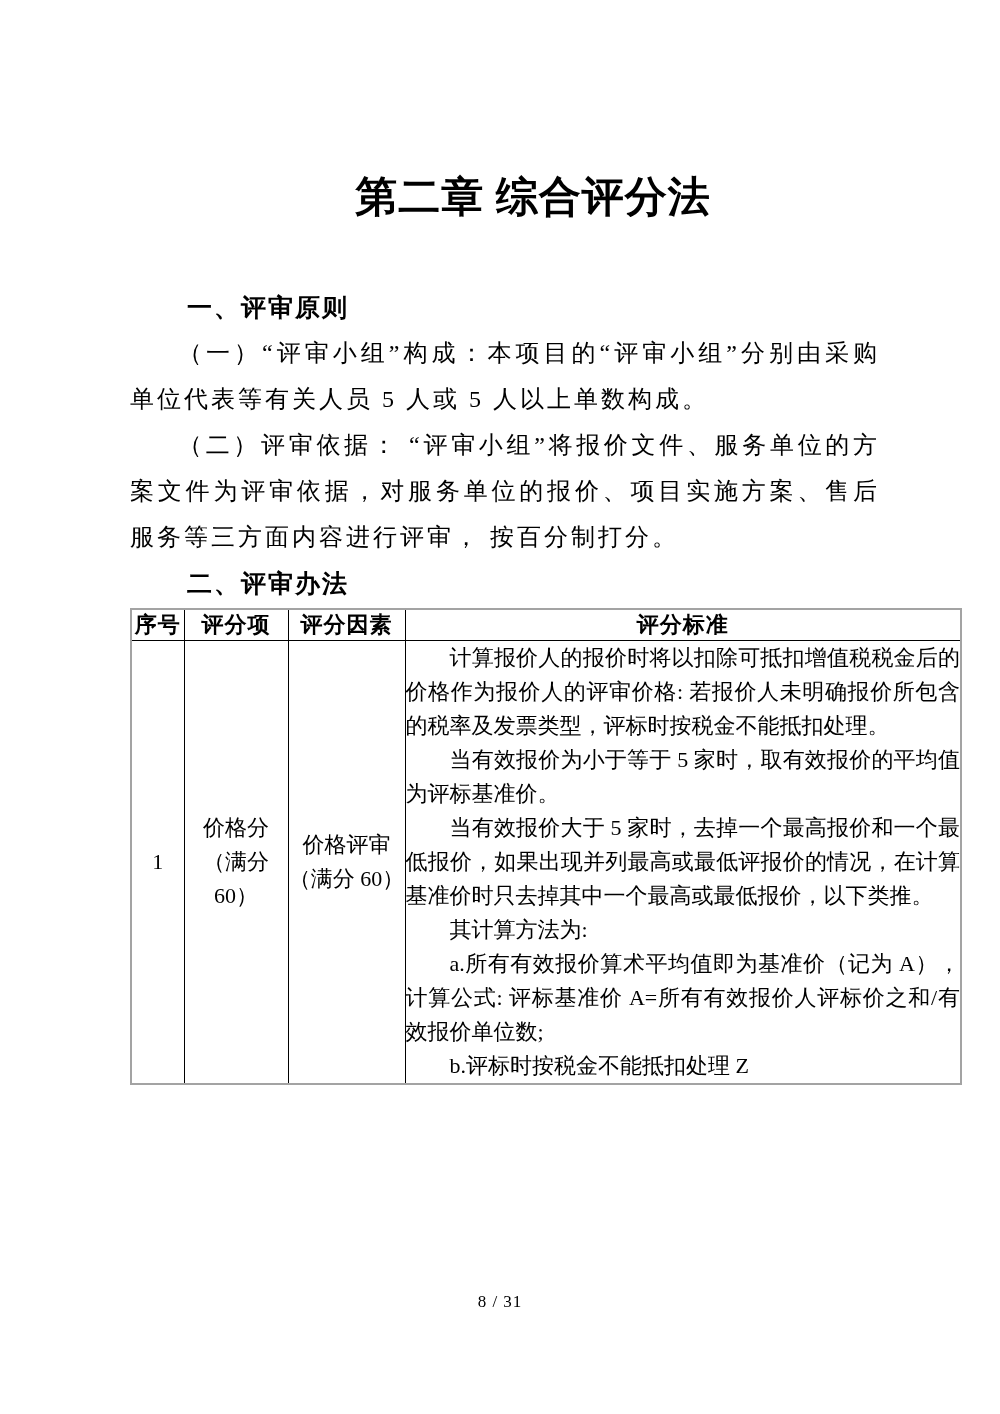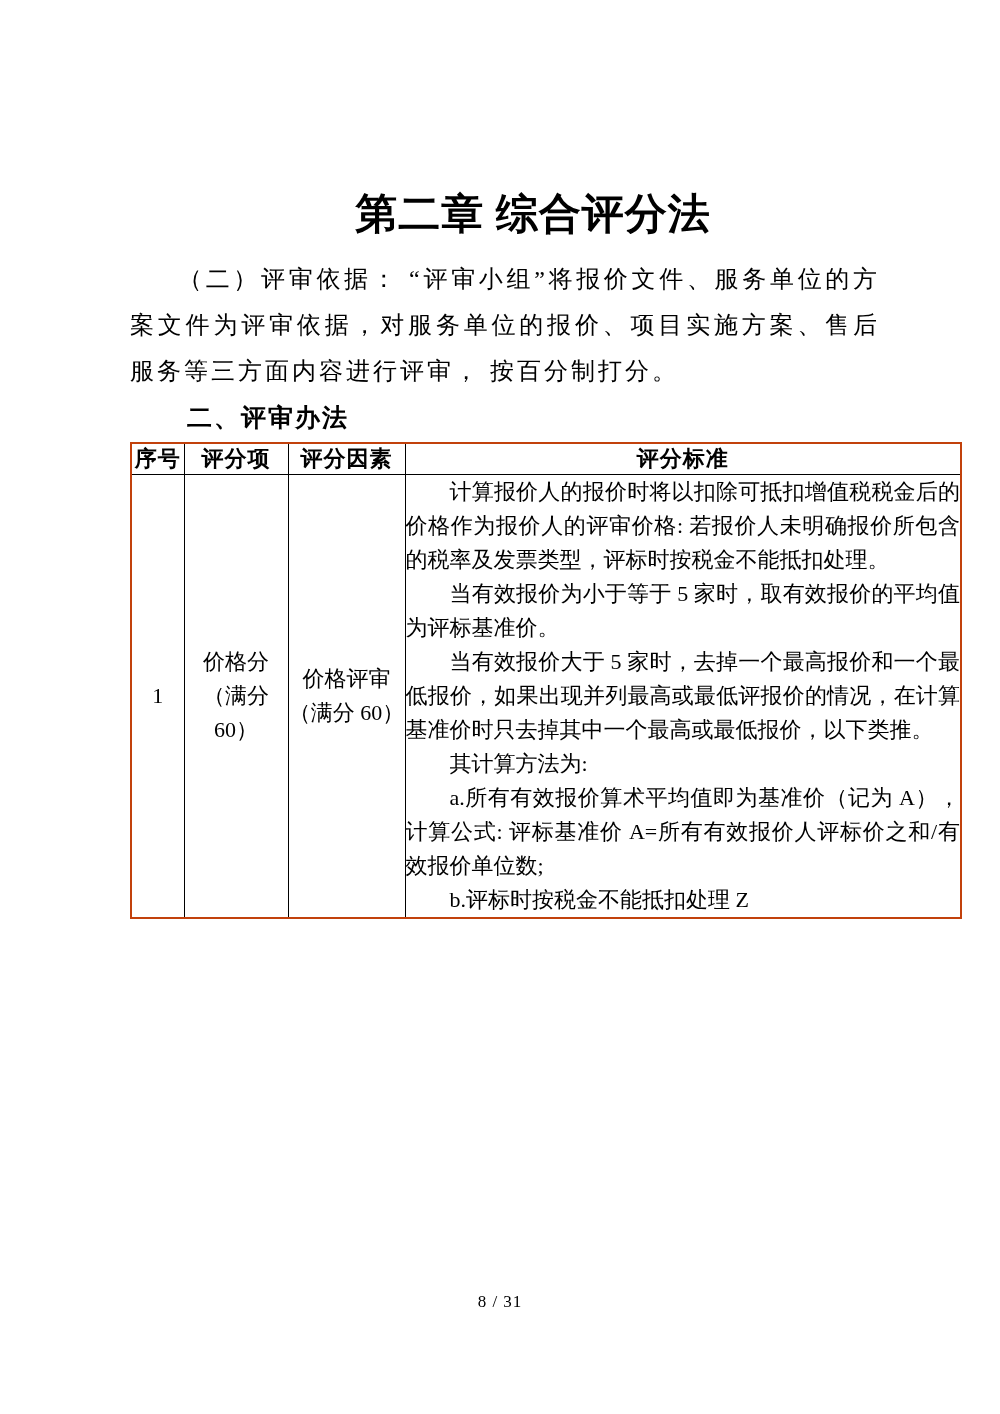--- a/index.html
+++ b/index.html
@@ -10,21 +10,21 @@
   .page {
     position: relative;
     width: 1000px;
     height: 1414px;
     background: #ffffff;
     color: #000000;
     font-family: "Liberation Serif", "DejaVu Serif", serif;
     overflow: hidden;
   }
   .doc-title {
-    margin: 17px;
+    margin: 0;
     padding-top: 172px;
     padding-left: 66px;
     text-align: center;
     font-size: 42px;
     line-height: 50px;
     font-weight: bold;
     font-family: "Liberation Serif", "DejaVu Serif", serif;
     letter-spacing: 1px;
   }
   .content {
@@ -50,21 +50,21 @@
     line-height: 46px;
     letter-spacing: 3px;
     text-align: justify;
     text-indent: 2em;
   }
   table.score-table {
     border-collapse: collapse;
     table-layout: fixed;
     width: 830px;
     margin-top: 2px;
-    border: 2px solid #c2410c;
+    border: 2px solid #a3a3a3;
   }
   table.score-table th,
   table.score-table td {
     border: 1px solid #000;
     padding: 0;
   }
   table.score-table th {
     height: 30px;
     font-size: 22px;
     font-weight: bold;
@@ -104,20 +104,22 @@
 </style>
 </head>
 <body>
 
 <div class="page">
 
   <h1 class="doc-title">第二章  综合评分法</h1>
 
   <div class="content">
 
+    <h2 class="section-heading first">一、评审原则</h2>
+    <p class="body-para">（一）“评审小组”构成：本项目的“评审小组”分别由采购单位代表等有关人员 5 人或 5 人以上单数构成。</p>
     <p class="body-para">（二）评审依据： “评审小组”将报价文件、服务单位的方案文件为评审依据，对服务单位的报价、项目实施方案、售后服务等三方面内容进行评审， 按百分制打分。</p>
 
     <h2 class="section-heading">二、评审办法</h2>
 
     <table class="score-table">
       <colgroup>
         <col style="width:53px">
         <col style="width:104px">
         <col style="width:117px">
         <col style="width:556px">

